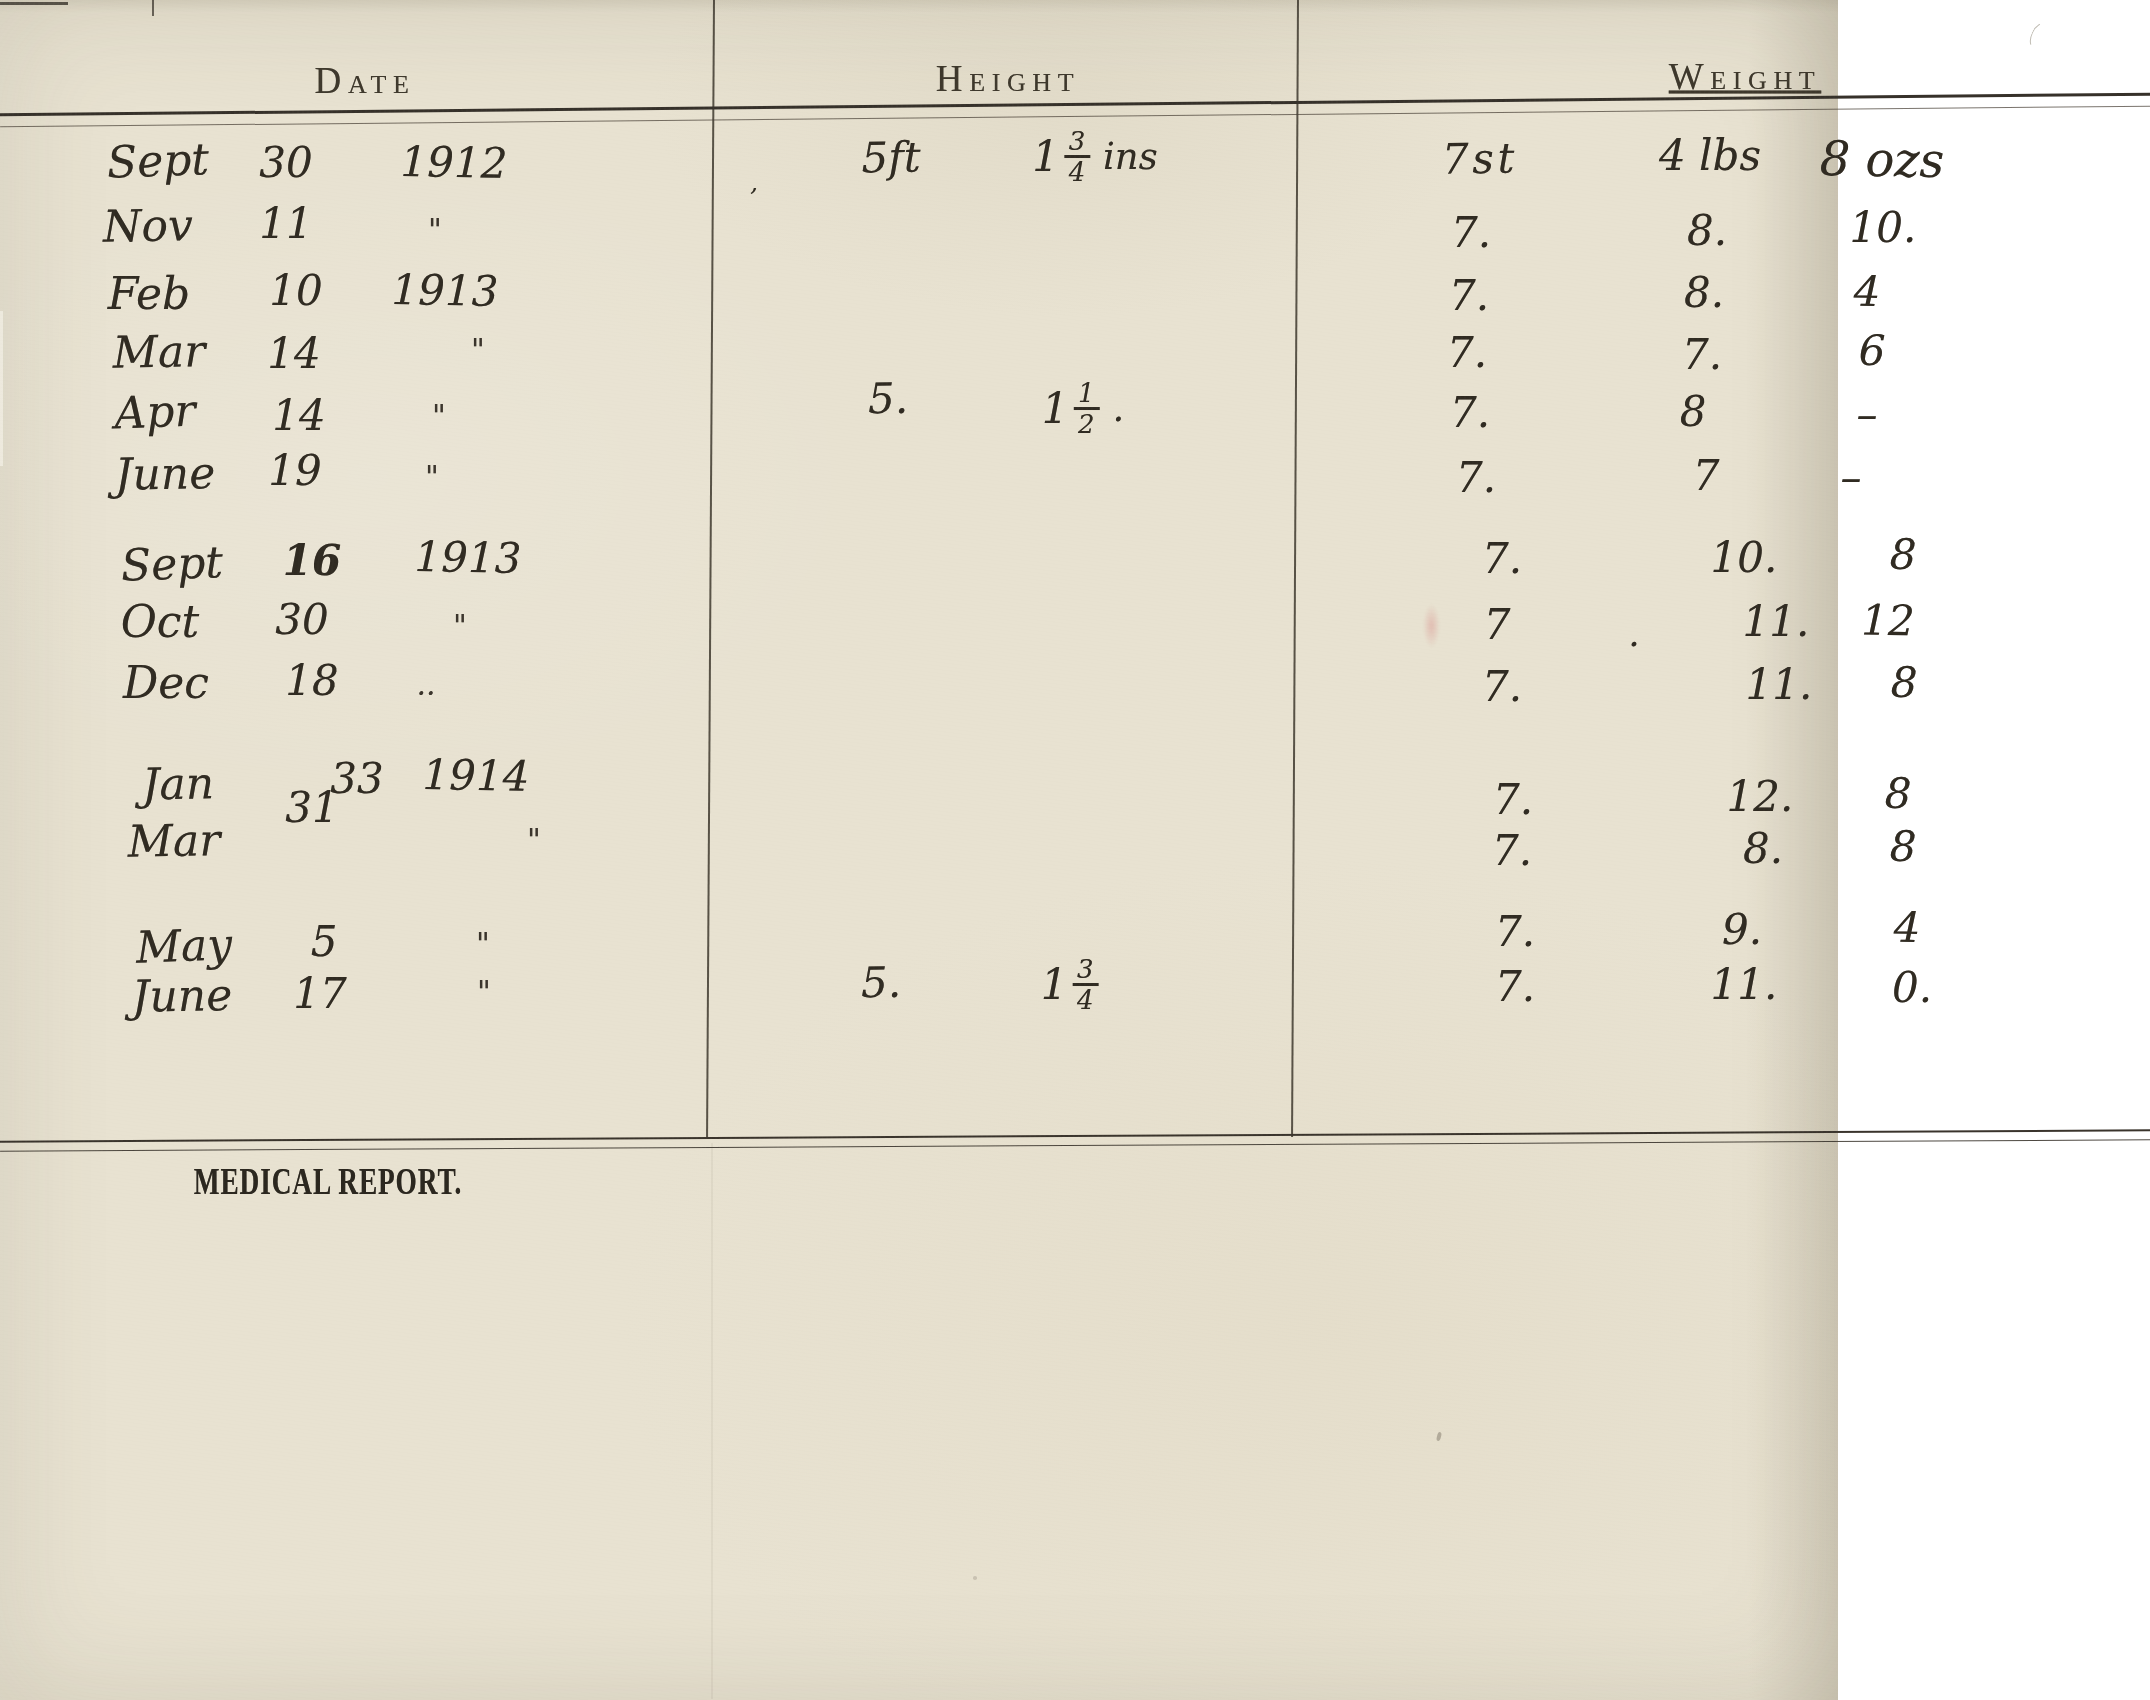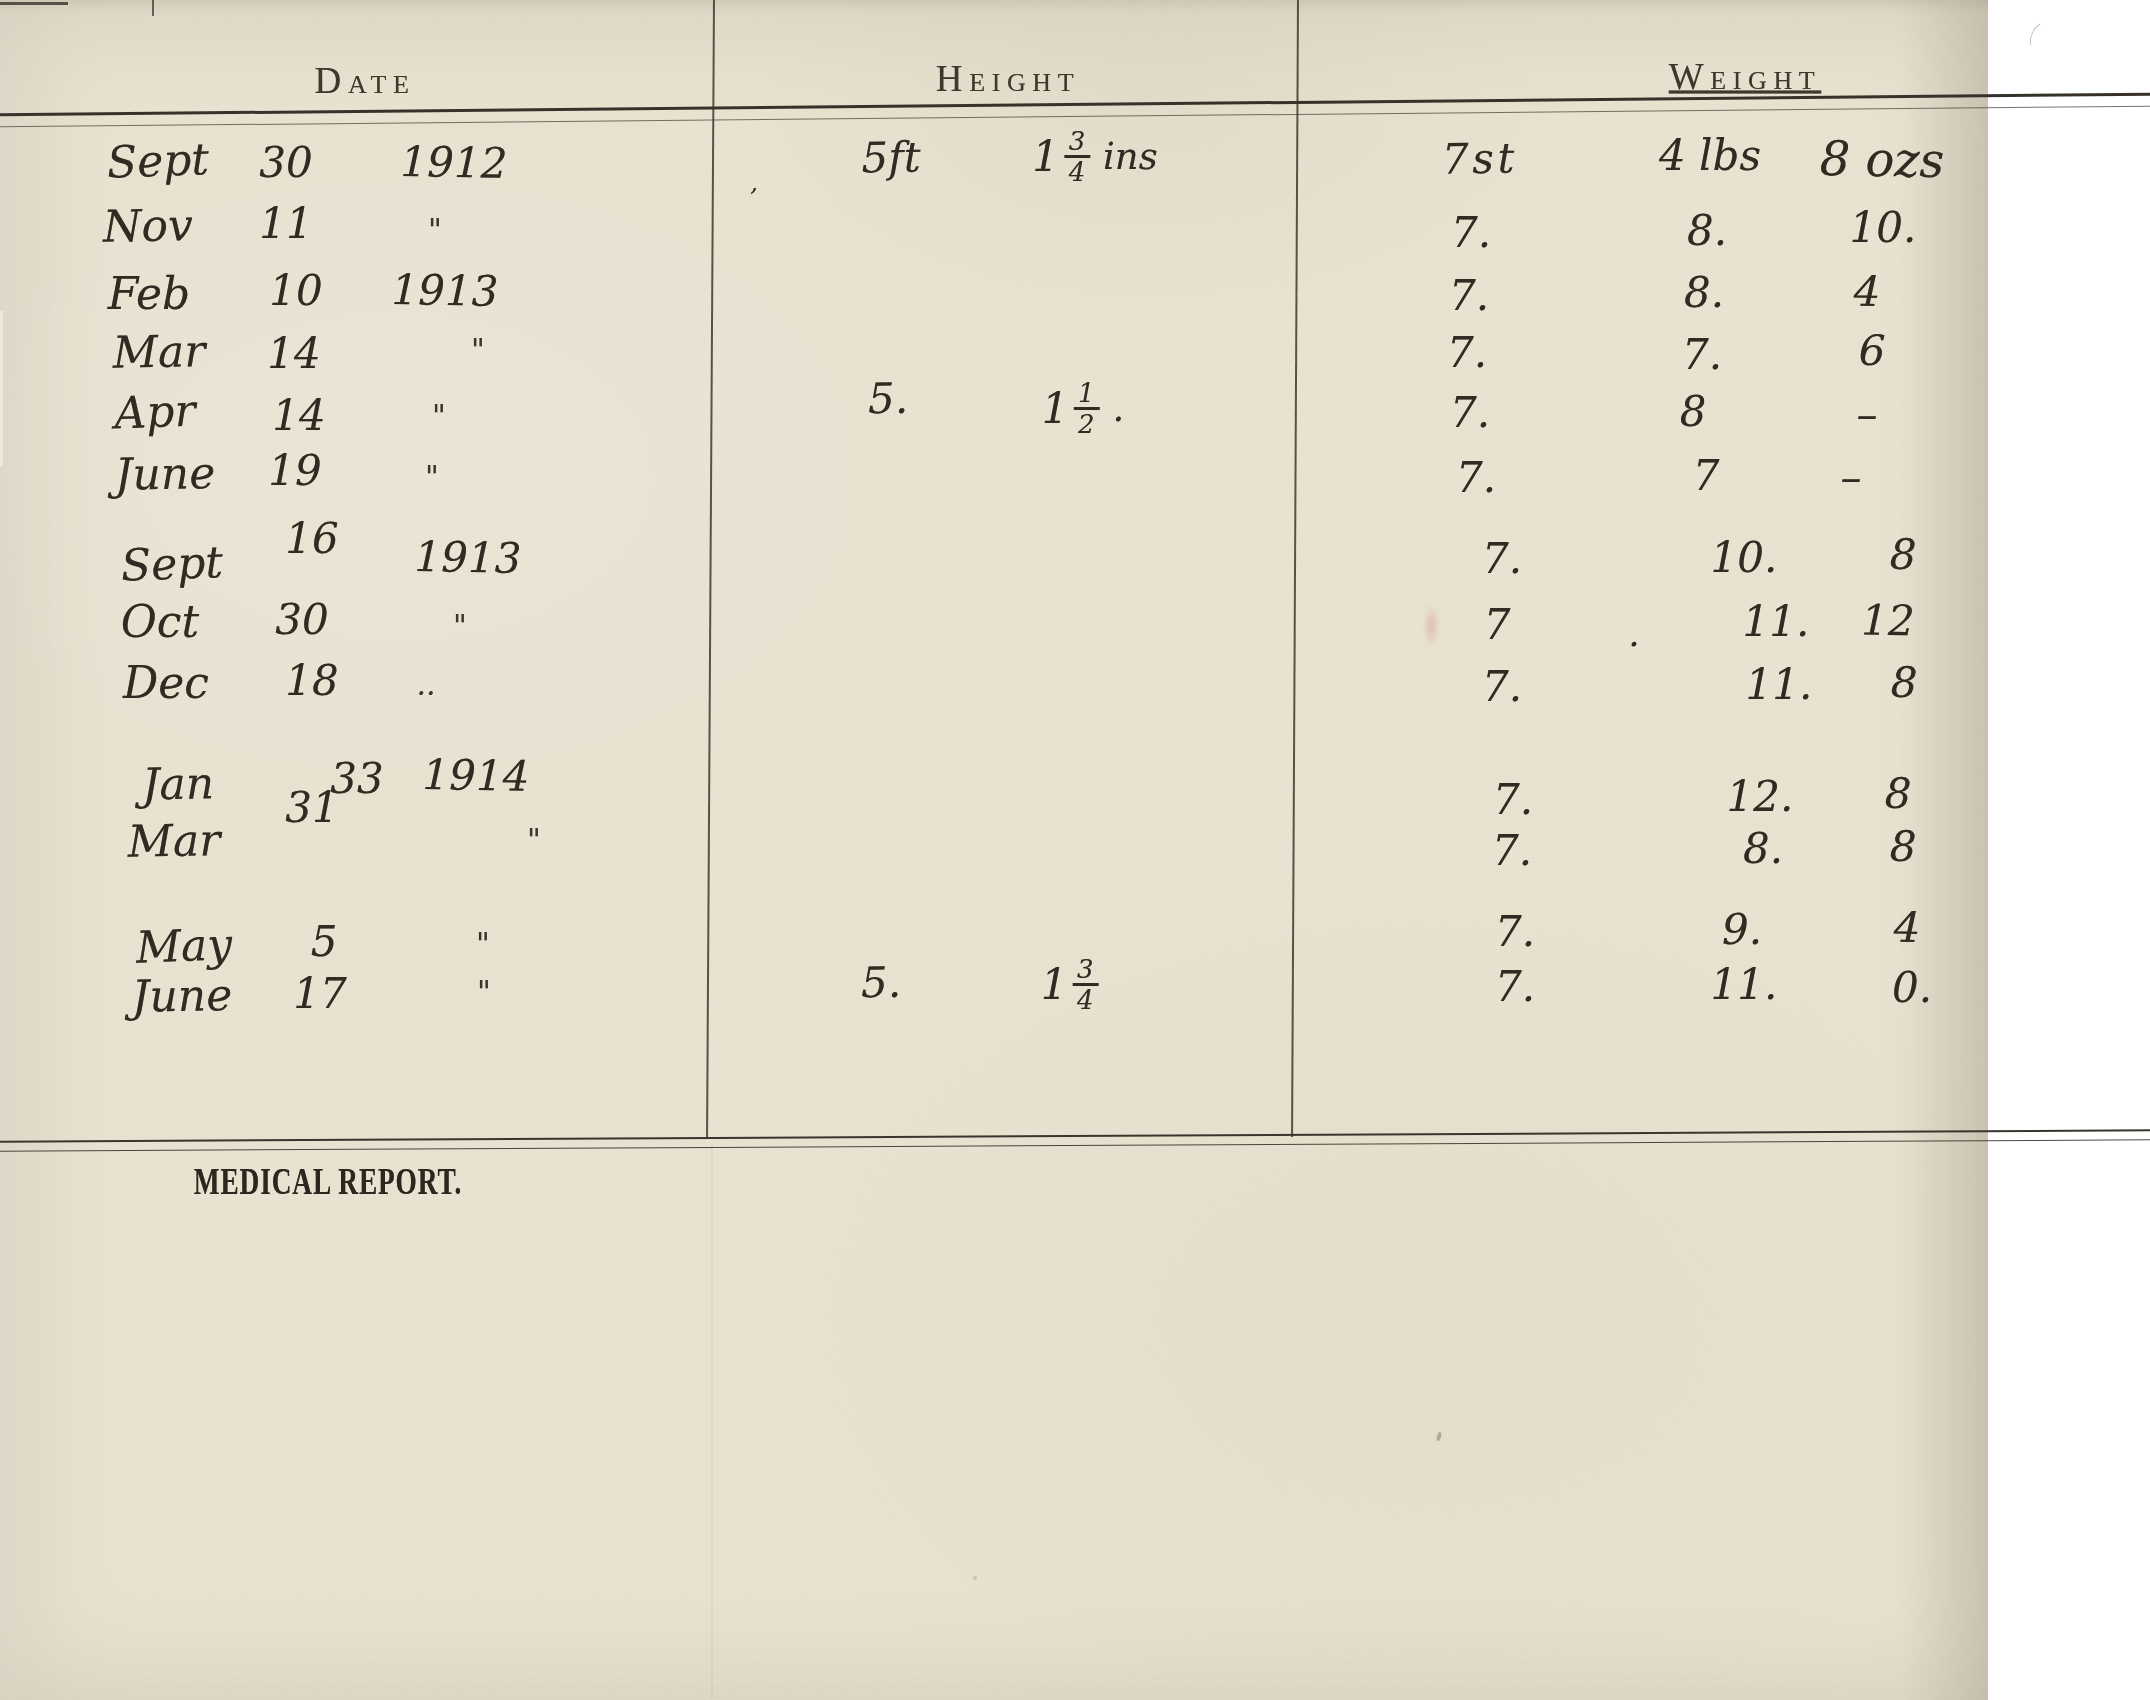--- a/index.html
+++ b/index.html
@@ -1,17 +1,17 @@
 <!DOCTYPE html>
 <html style="font-size:9.6px"><head>
 <meta charset="utf-8">
 <style>
   html,body{margin:0;padding:0;width:2151px;height:1701px;overflow:hidden;}
   .page{
-    position:relative;width:1988px;height:1701px;
+    position:relative;width:1838px;height:1701px;
     background-color:#e8e2d1;
     background-image:
       radial-gradient(837px 538px at 20% 28%, rgba(255,255,255,.10), transparent 62%),
       radial-gradient(1076px 717px at 72% 78%, rgba(208,195,166,.14), transparent 66%),
       radial-gradient(598px 311px at 58% 6%, rgba(185,175,148,.12), transparent 70%),
       linear-gradient(to bottom, rgba(118,108,86,.12), rgba(118,108,86,0) 13px),
       linear-gradient(to left, rgba(116,106,86,.18), rgba(116,106,86,0) 90px),
       linear-gradient(to right, rgba(255,255,255,.06), rgba(255,255,255,0) 42px);
     font-family:"DejaVu Serif", serif;
     color:#312c24;
@@ -117,21 +117,21 @@
 
   <span class="hw mon" style="left:155px;top:412px;--r:-2deg">Apr</span>
   <span class="hw" style="left:299px;top:416px;">14</span>
   <span class="hw ditto" style="left:439px;top:416px;">"</span>
 
   <span class="hw mon" style="left:165px;top:474px;--r:-1deg">June</span>
   <span class="hw" style="left:295px;top:471px;">19</span>
   <span class="hw ditto" style="left:432px;top:477px;">"</span>
 
   <span class="hw mon" style="left:172px;top:564px;--r:-2deg">Sept</span>
-  <span class="hw" style="left:312px;top:539px;">16</span>
+  <span class="hw" style="left:312px;top:561px;font-weight:bold;">16</span>
   <span class="hw" style="left:468px;top:558px;--r:1deg">1913</span>
 
   <span class="hw mon" style="left:160px;top:622px;">Oct</span>
   <span class="hw" style="left:302px;top:620px;">30</span>
   <span class="hw ditto" style="left:460px;top:626px;">"</span>
 
   <span class="hw mon" style="left:166px;top:683px;">Dec</span>
   <span class="hw" style="left:312px;top:681px;">18</span>
   <span class="hw ditto" style="left:426px;top:685px;">..</span>
 

